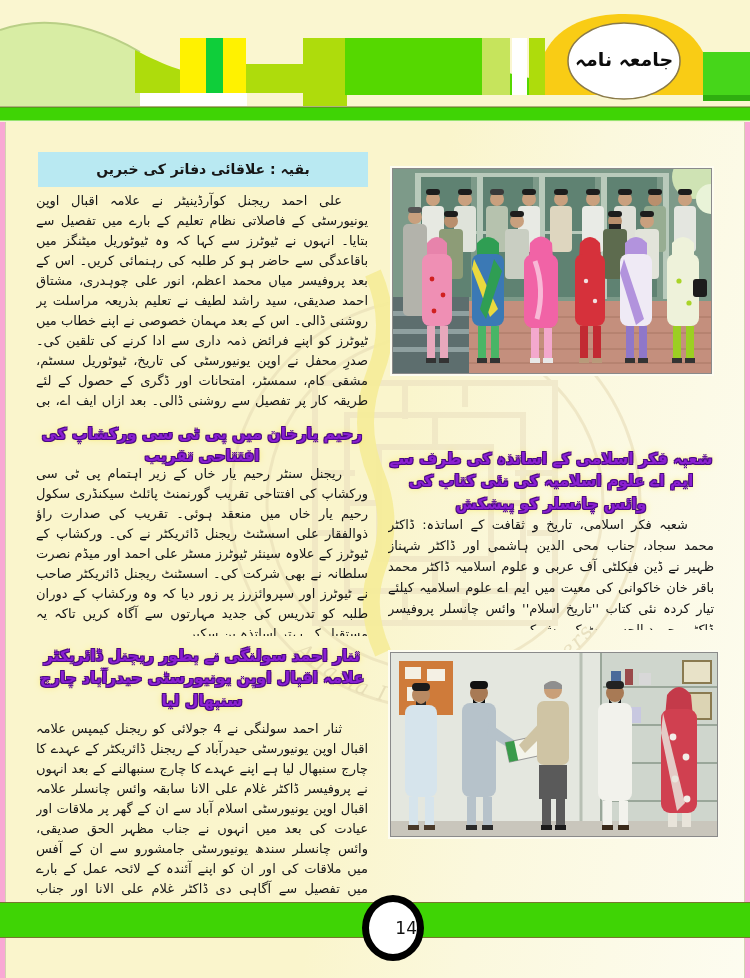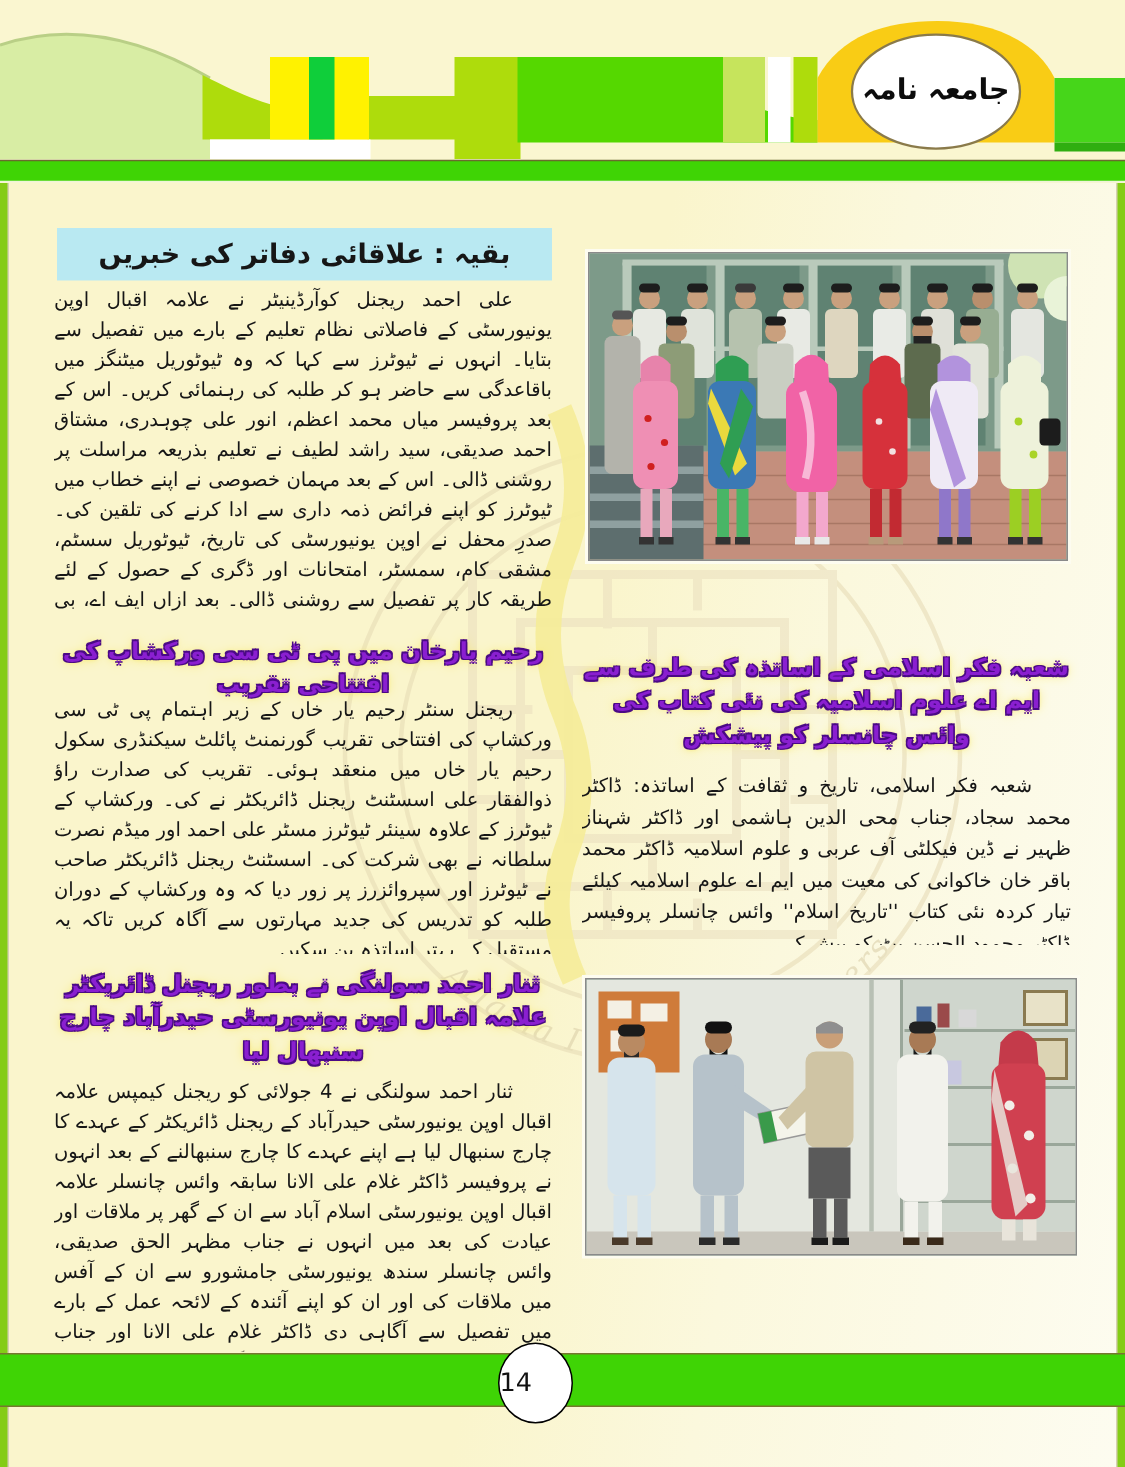--- a/index.html
+++ b/index.html
@@ -1,40 +1,40 @@
 <!DOCTYPE html>
 <html lang="ur"><head>
 <meta charset="utf-8">
 <style>
   html,body{margin:0;padding:0;background:#ffffff;}
   .page{position:relative;width:750px;height:978px;margin:0 auto;overflow:hidden;
-        font-family:"DejaVu Sans",sans-serif;background:#84cc16;}
+        font-family:"DejaVu Sans",sans-serif;background:#f9a8d4;}
   
   .masthead{position:absolute;top:0;left:0;width:750px;height:122px;}
   
   .panel{position:absolute;top:122px;left:5px;right:5px;bottom:0;
          background:linear-gradient(100deg,#faf5cc 0%,#faf5cc 50%,#fbf8dd 68%,#fdfcf0 100%);
          border-left:1px solid #d5d0b2;border-right:1px solid #d5d0b2;}
   .watermark{position:absolute;left:205px;top:268px;width:460px;height:470px;opacity:.55;z-index:1;}
   
   .urdu{direction:rtl;unicode-bidi:embed;color:#161616;}
   .blue-head{position:absolute;left:38px;top:152px;width:330px;height:35px;line-height:35px;
-             background:#b9e9f2;text-align:center;font-size:18px;font-weight:bold;z-index:2;}
+             background:#b9e9f2;text-align:center;font-size:14px;font-weight:bold;z-index:2;}
   .para{position:absolute;font-size:13px;line-height:20px;text-align:justify;z-index:2;overflow:hidden;}
   .para.indent{text-indent:26px;}
   .purple-head{position:absolute;z-index:2;text-align:center;font-weight:bold;font-size:15.5px;line-height:1.45;
                color:#8a1fd0;
                text-shadow:1px 1px 0 #4a0a86,-1px -1px 0 #4a0a86,1px -1px 0 #4a0a86,-1px 1px 0 #4a0a86,0 0 7px #f6e75c,0 0 3px #ffe95a;}
   .photo{position:absolute;z-index:2;border:1px solid #8a8a8a;box-shadow:0 0 0 2px #fdfcf0;background:#9db8a6;}
   .caption{position:absolute;z-index:2;font-size:11px;line-height:16px;text-align:center;color:#111;}
   
   .footer-bar{position:absolute;left:0;right:0;top:902px;height:34px;background:#3fd405;
               border-top:1px solid #77772f;border-bottom:1px solid #77772f;z-index:3;}
-  .page-num{position:absolute;left:332px;top:895px;width:48px;height:52px;background:#ffffff;
-            border:1px solid #000000;border-radius:50%;z-index:4;text-align:left;line-height:52px;
+  .page-num{position:absolute;left:362px;top:895px;width:48px;height:52px;background:#ffffff;
+            border:7px solid #000000;border-radius:50%;z-index:4;text-align:right;line-height:52px;
             font-size:17px;color:#111;font-family:"DejaVu Sans",sans-serif;}
   .masthead-badge-text{font-weight:bold;}
 </style>
 </head>
 <body>
 
 <div class="page">
 
   <svg class="masthead" viewBox="0 0 750 122" aria-hidden="true">
     <rect x="0" y="0" width="750" height="122" fill="#faf6d0"></rect>
@@ -276,21 +276,21 @@
           <circle cx="6" cy="134" r="2.6" fill="#a9d428"></circle>
           <rect x="10" y="110" width="14" height="18" rx="3" fill="#1c1c1c"></rect>
           <rect x="-10" y="157" width="8" height="32" fill="#9ccf23"></rect>
           <rect x="3" y="157" width="8" height="32" fill="#9ccf23"></rect>
           <rect x="-11" y="189" width="10" height="5" fill="#333"></rect>
           <rect x="2" y="189" width="10" height="5" fill="#333"></rect>
         </g>
     </g>
   </svg>
 
-  <div class="purple-head urdu" style="left:388px;top:434px;width:326px;text-align:center;">شعبہ فکر اسلامی کے اساتذہ کی طرف سے ایم اے علوم اسلامیہ کی نئی کتاب کی وائس چانسلر کو پیشکش</div>
+  <div class="purple-head urdu" style="left:388px;top:448px;width:326px;text-align:center;">شعبہ فکر اسلامی کے اساتذہ کی طرف سے ایم اے علوم اسلامیہ کی نئی کتاب کی وائس چانسلر کو پیشکش</div>
 
   <div class="para indent urdu" style="left:388px;top:514px;width:326px;height:116px;line-height:21px;">شعبہ فکر اسلامی، تاریخ و ثقافت کے اساتذہ: ڈاکٹر محمد سجاد، جناب محی الدین ہاشمی اور ڈاکٹر شہناز ظہیر نے ڈین فیکلٹی آف عربی و علوم اسلامیہ ڈاکٹر محمد باقر خان خاکوانی کی معیت میں ایم اے علوم اسلامیہ کیلئے تیار کردہ نئی کتاب ''تاریخ اسلام'' وائس چانسلر پروفیسر ڈاکٹر محمود الحسن بٹ کو پیش کی۔</div>
 
   <svg class="photo" style="left:390px;top:652px;" width="326" height="183" viewBox="0 0 326 183" aria-hidden="true">
     <rect width="326" height="183" fill="#e4e7df"></rect>
     <rect x="0" y="168" width="326" height="15" fill="#c9c6bc"></rect>
 
     <rect x="210" y="0" width="116" height="168" fill="#cfd6cd"></rect>
     <g stroke="#9aa79a" stroke-width="2" fill="none">
       <line x1="210" y1="0" x2="210" y2="168"></line>

